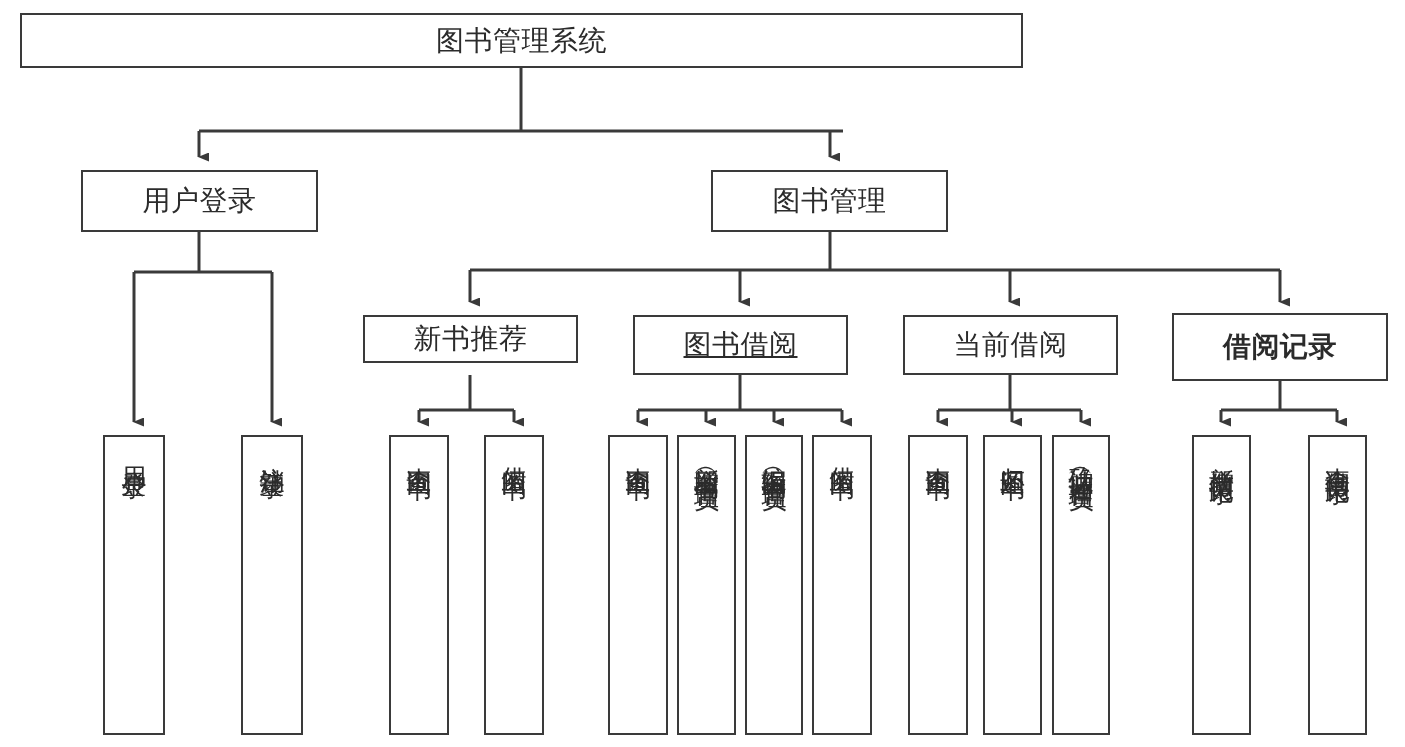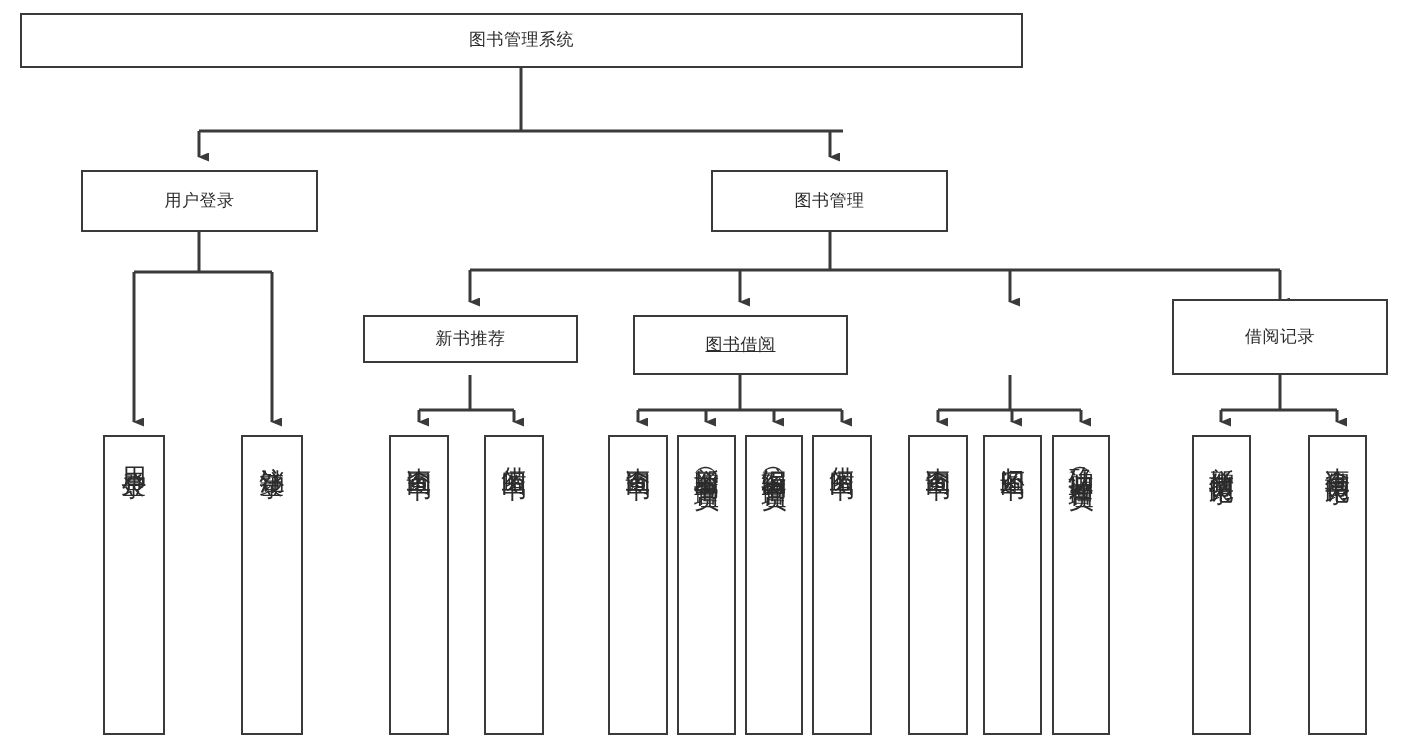--- a/index.html
+++ b/index.html
@@ -33,21 +33,21 @@
     z-index: 2;
   }
   .node-label {
     display: block;
     text-align: center;
     line-height: 1.18;
     letter-spacing: 0.5px;
   }
   
   .node.horiz .node-label {
-    font-size: 17px;
+    font-size: 28px;
     white-space: nowrap;
   }
   
   .node.vert {
     align-items: flex-start;
     padding-top: 10px;
   }
   .node.vert .node-label {
     writing-mode: vertical-rl;
     text-orientation: upright;
@@ -140,21 +140,24 @@
   <div class="node horiz" style="left: 711px; top: 170px; width: 237px; height: 62px;">
     <span class="node-label">图书管理</span>
   </div>
 
   <div class="node horiz" style="left: 363px; top: 315px; width: 215px; height: 48px;">
     <span class="node-label">新书推荐</span>
   </div>
   <div class="node horiz" style="left: 633px; top: 315px; width: 215px; height: 60px; text-decoration: underline;">
     <span class="node-label">图书借阅</span>
   </div>
-  <div class="node horiz" style="left: 1172px; top: 299px; width: 216px; height: 76px;">
+  <div class="node horiz" style="left: 903px; top: 315px; width: 215px; height: 60px;">
+    <span class="node-label">当前借阅</span>
+  </div>
+  <div class="node horiz" style="left: 1172px; top: 313px; width: 216px; height: 68px; font-weight: bold;">
     <span class="node-label">借阅记录</span>
   </div>
 
   <div class="node vert" style="left: 103px; top: 435px; width: 62px; height: 300px;">
     <span class="node-label">用户登录</span>
   </div>
   <div class="node vert" style="left: 241px; top: 435px; width: 62px; height: 300px;">
     <span class="node-label">注销登录</span>
   </div>
   <div class="node vert" style="left: 389px; top: 435px; width: 60px; height: 300px;">

